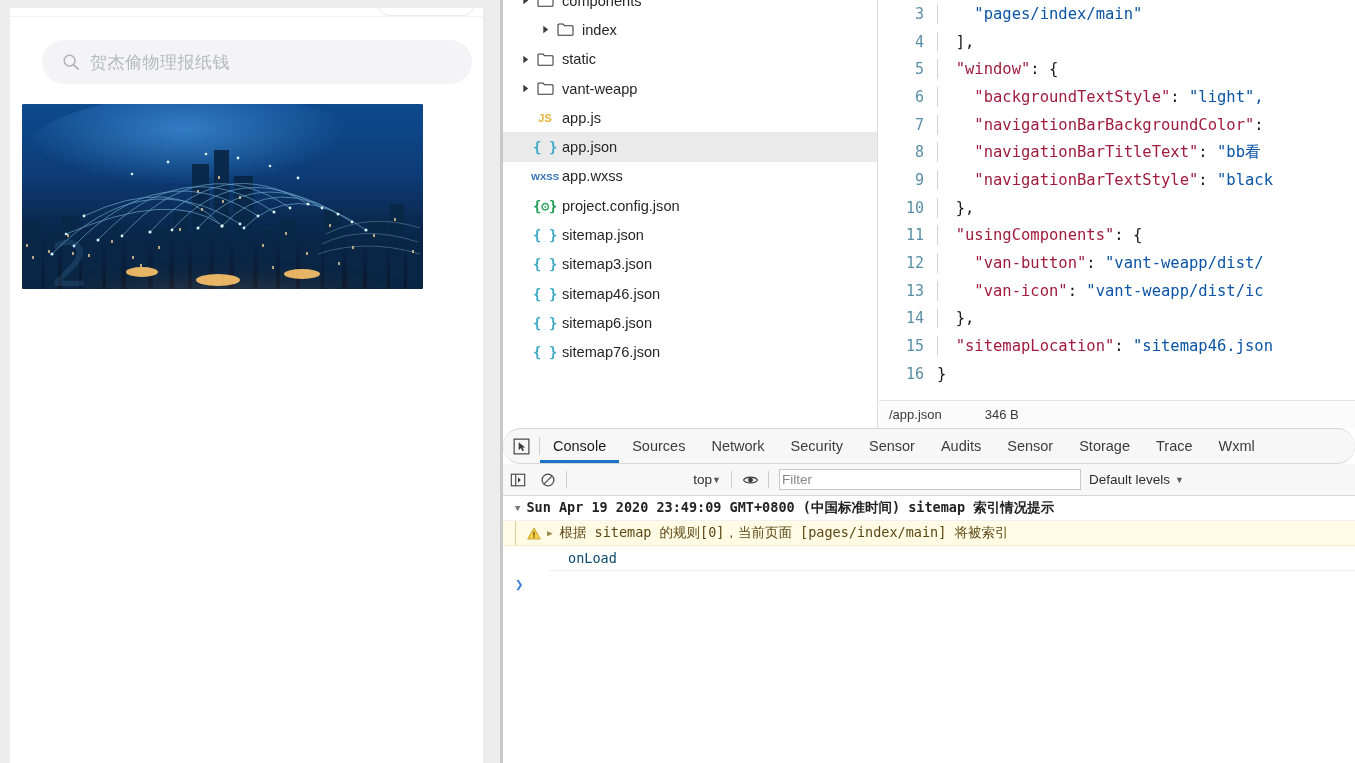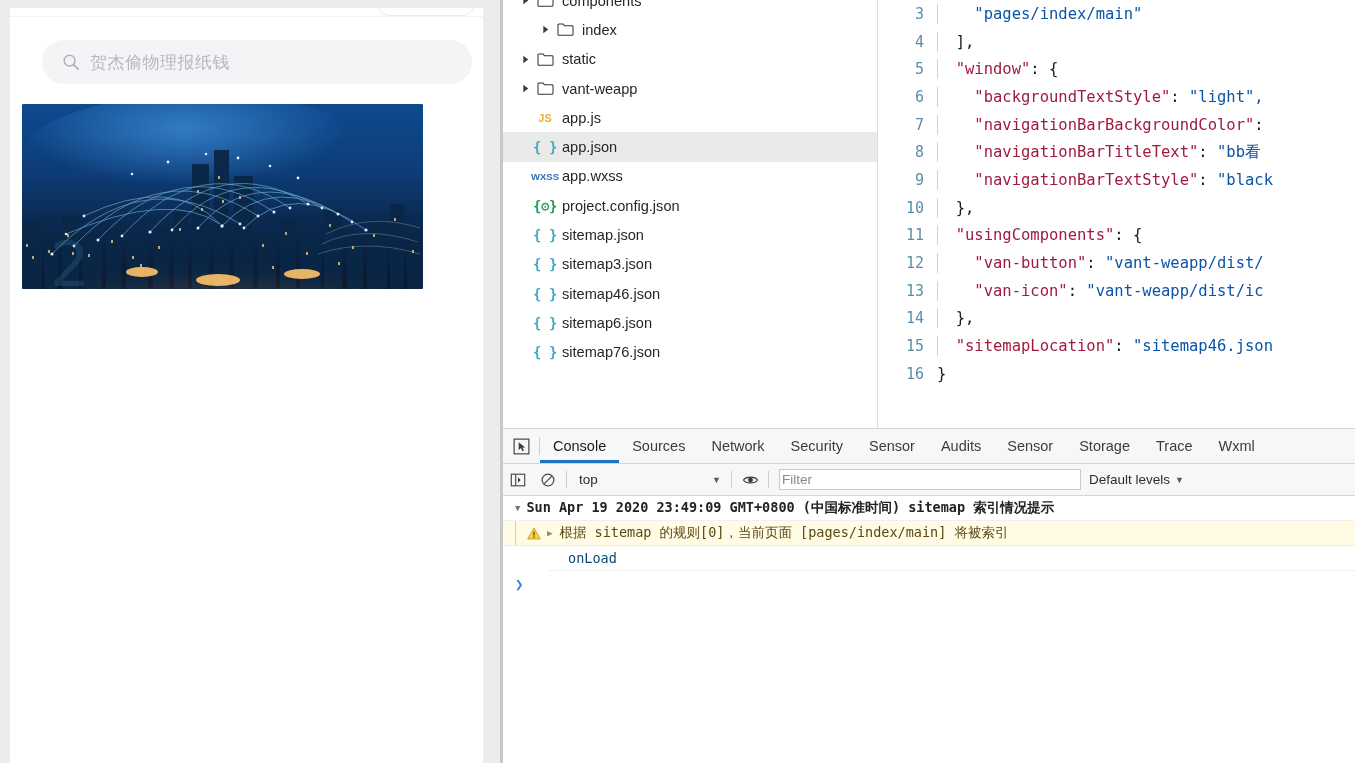--- a/index.html
+++ b/index.html
@@ -167,21 +167,21 @@
   .statusbar .f1 { margin-left: 10px; }
   .statusbar .f2 { margin-left: 43px; }
 
   
   .dt-tabbar {
     position: absolute; left: 3px; top: 428px;
     width: 852px; height: 36px;
     background: #f7f7f7;
     border-top: 1px solid #d4d4d4;
     border-bottom: 1px solid #d6d6d6;
-    display: flex; align-items: stretch;
+    display: flex; align-items: stretch; border-radius: 18px;
   }
   .inspect-btn {
     width: 36px; flex: none;
     display: flex; align-items: center; justify-content: center;
     cursor: pointer;
   }
   .inspect-btn svg { display: block; }
   .tab-divider {
     width: 1px; margin: 8px 0;
     background: #cfcfcf; flex: none;
@@ -212,21 +212,21 @@
   }
   .ct-btn {
     width: 30px; height: 30px; flex: none;
     display: flex; align-items: center; justify-content: center;
     cursor: pointer;
   }
   .ct-btn svg { display: block; }
   .ct-sep { width: 1px; height: 17px; background: #cdcdcd; flex: none; margin: 0 3px; }
   .ctx-select {
     width: 158px; height: 22px; flex: none;
-    display: flex; align-items: center; justify-content: space-between;
+    display: flex; align-items: center; justify-content: flex-end;
     padding: 0 7px 0 9px;
     font-size: 13.5px; color: #2c2c2c;
     font-family: "Liberation Sans", sans-serif;
     cursor: pointer;
   }
   .ctx-select .arrow { font-size: 9px; color: #5a5a5a; }
   .filter-input {
     width: 302px; height: 21px; flex: none;
     margin-left: 7px;
     background: #ffffff;
@@ -573,20 +573,24 @@
           <div class="code-line"><span class="lineno">10</span><span class="code-body"><span class="indent-guide"></span><span>&nbsp;&nbsp;</span><span class="tok-pun">},</span></span></div>
           <div class="code-line"><span class="lineno">11</span><span class="code-body"><span class="indent-guide"></span><span>&nbsp;&nbsp;</span><span class="tok-key">"usingComponents"</span><span class="tok-pun">: {</span></span></div>
           <div class="code-line"><span class="lineno">12</span><span class="code-body"><span class="indent-guide"></span><span>&nbsp;&nbsp;</span><span>&nbsp;&nbsp;</span><span class="tok-key">"van-button"</span><span class="tok-pun">: </span><span class="tok-str">"vant-weapp/dist/</span></span></div>
           <div class="code-line"><span class="lineno">13</span><span class="code-body"><span class="indent-guide"></span><span>&nbsp;&nbsp;</span><span>&nbsp;&nbsp;</span><span class="tok-key">"van-icon"</span><span class="tok-pun">: </span><span class="tok-str">"vant-weapp/dist/ic</span></span></div>
           <div class="code-line"><span class="lineno">14</span><span class="code-body"><span class="indent-guide"></span><span>&nbsp;&nbsp;</span><span class="tok-pun">},</span></span></div>
           <div class="code-line"><span class="lineno">15</span><span class="code-body"><span class="indent-guide"></span><span>&nbsp;&nbsp;</span><span class="tok-key">"sitemapLocation"</span><span class="tok-pun">: </span><span class="tok-str">"sitemap46.json</span></span></div>
           <div class="code-line"><span class="lineno">16</span><span class="code-body"><span class="tok-pun">}</span></span></div>
         </div>
     </div>
 
+    <div class="statusbar">
+      <span class="f1">/app.json</span>
+      <span class="f2">346 B</span>
+    </div>
 
     <div class="dt-tabbar">
       <div class="inspect-btn">
         <svg viewBox="0 0 18 18" width="17" height="17">
           <rect x="1.2" y="1.2" width="15.6" height="15.6" fill="none" stroke="#4a4a4a" stroke-width="1.3"></rect>
           <path d="M6,4.4 L6,13 L8.4,10.6 L10,14 L11.6,13.2 L10.1,10 L13,10 Z" fill="#3c3c3c"></path>
         </svg>
       </div>
       <div class="tab-divider"></div>
       <div id="dt-tabs" style="display:flex;align-items:stretch;">

